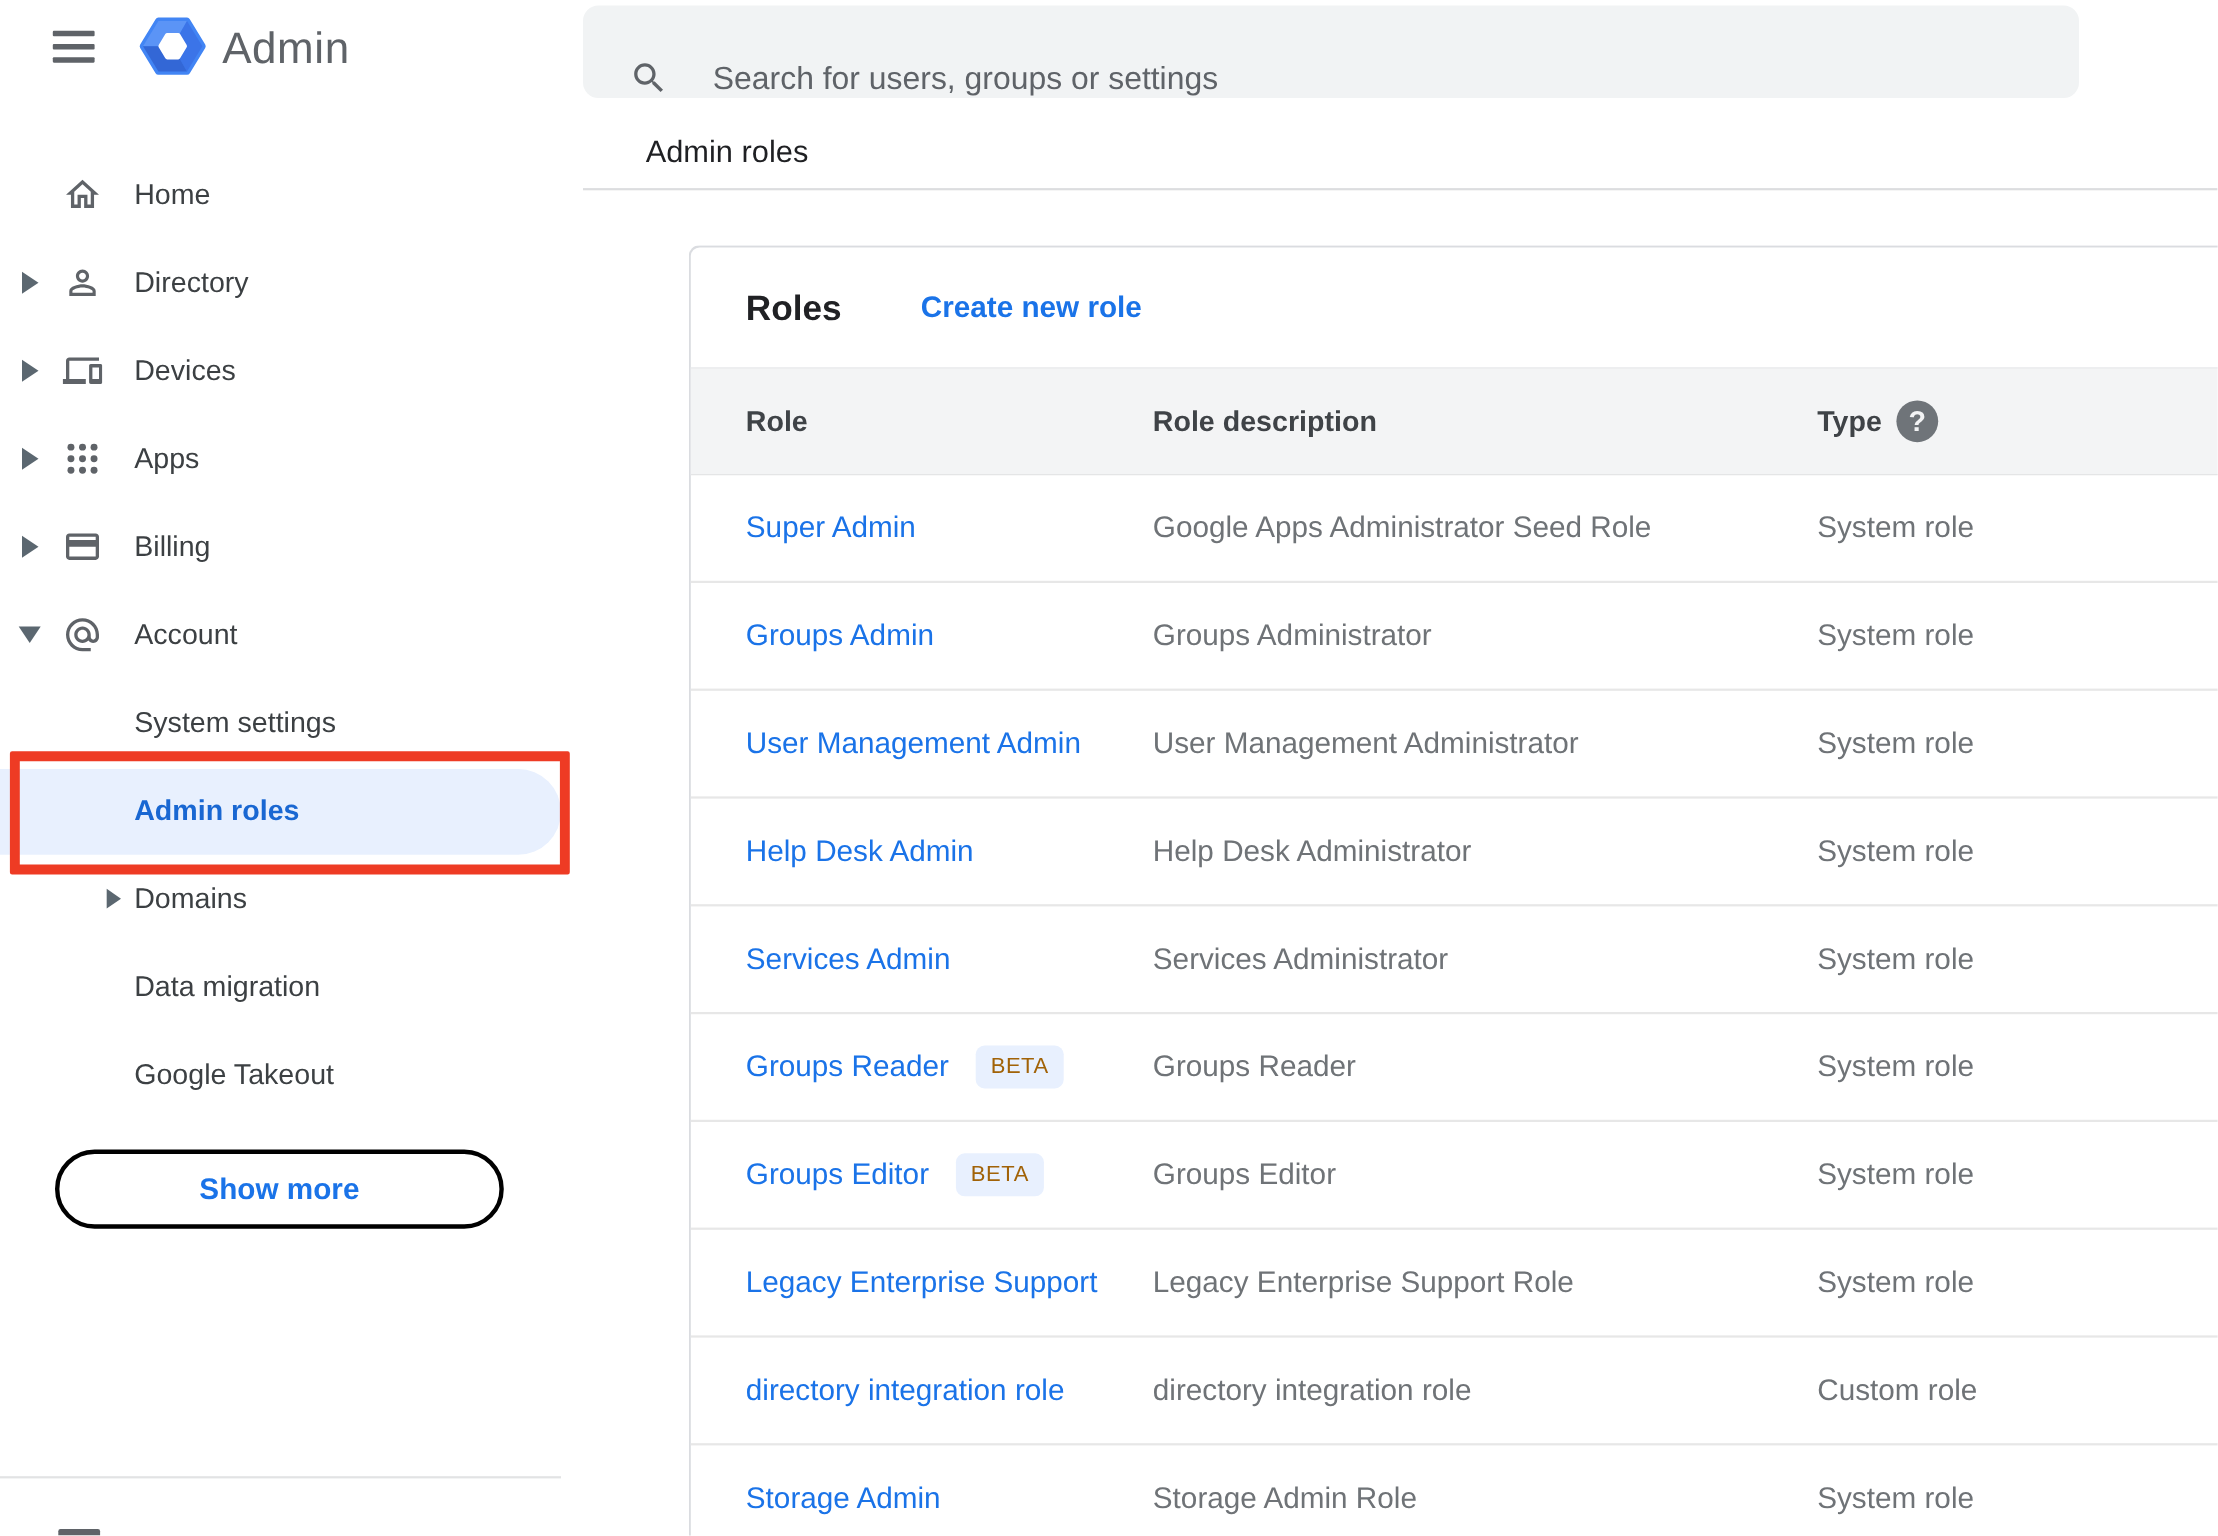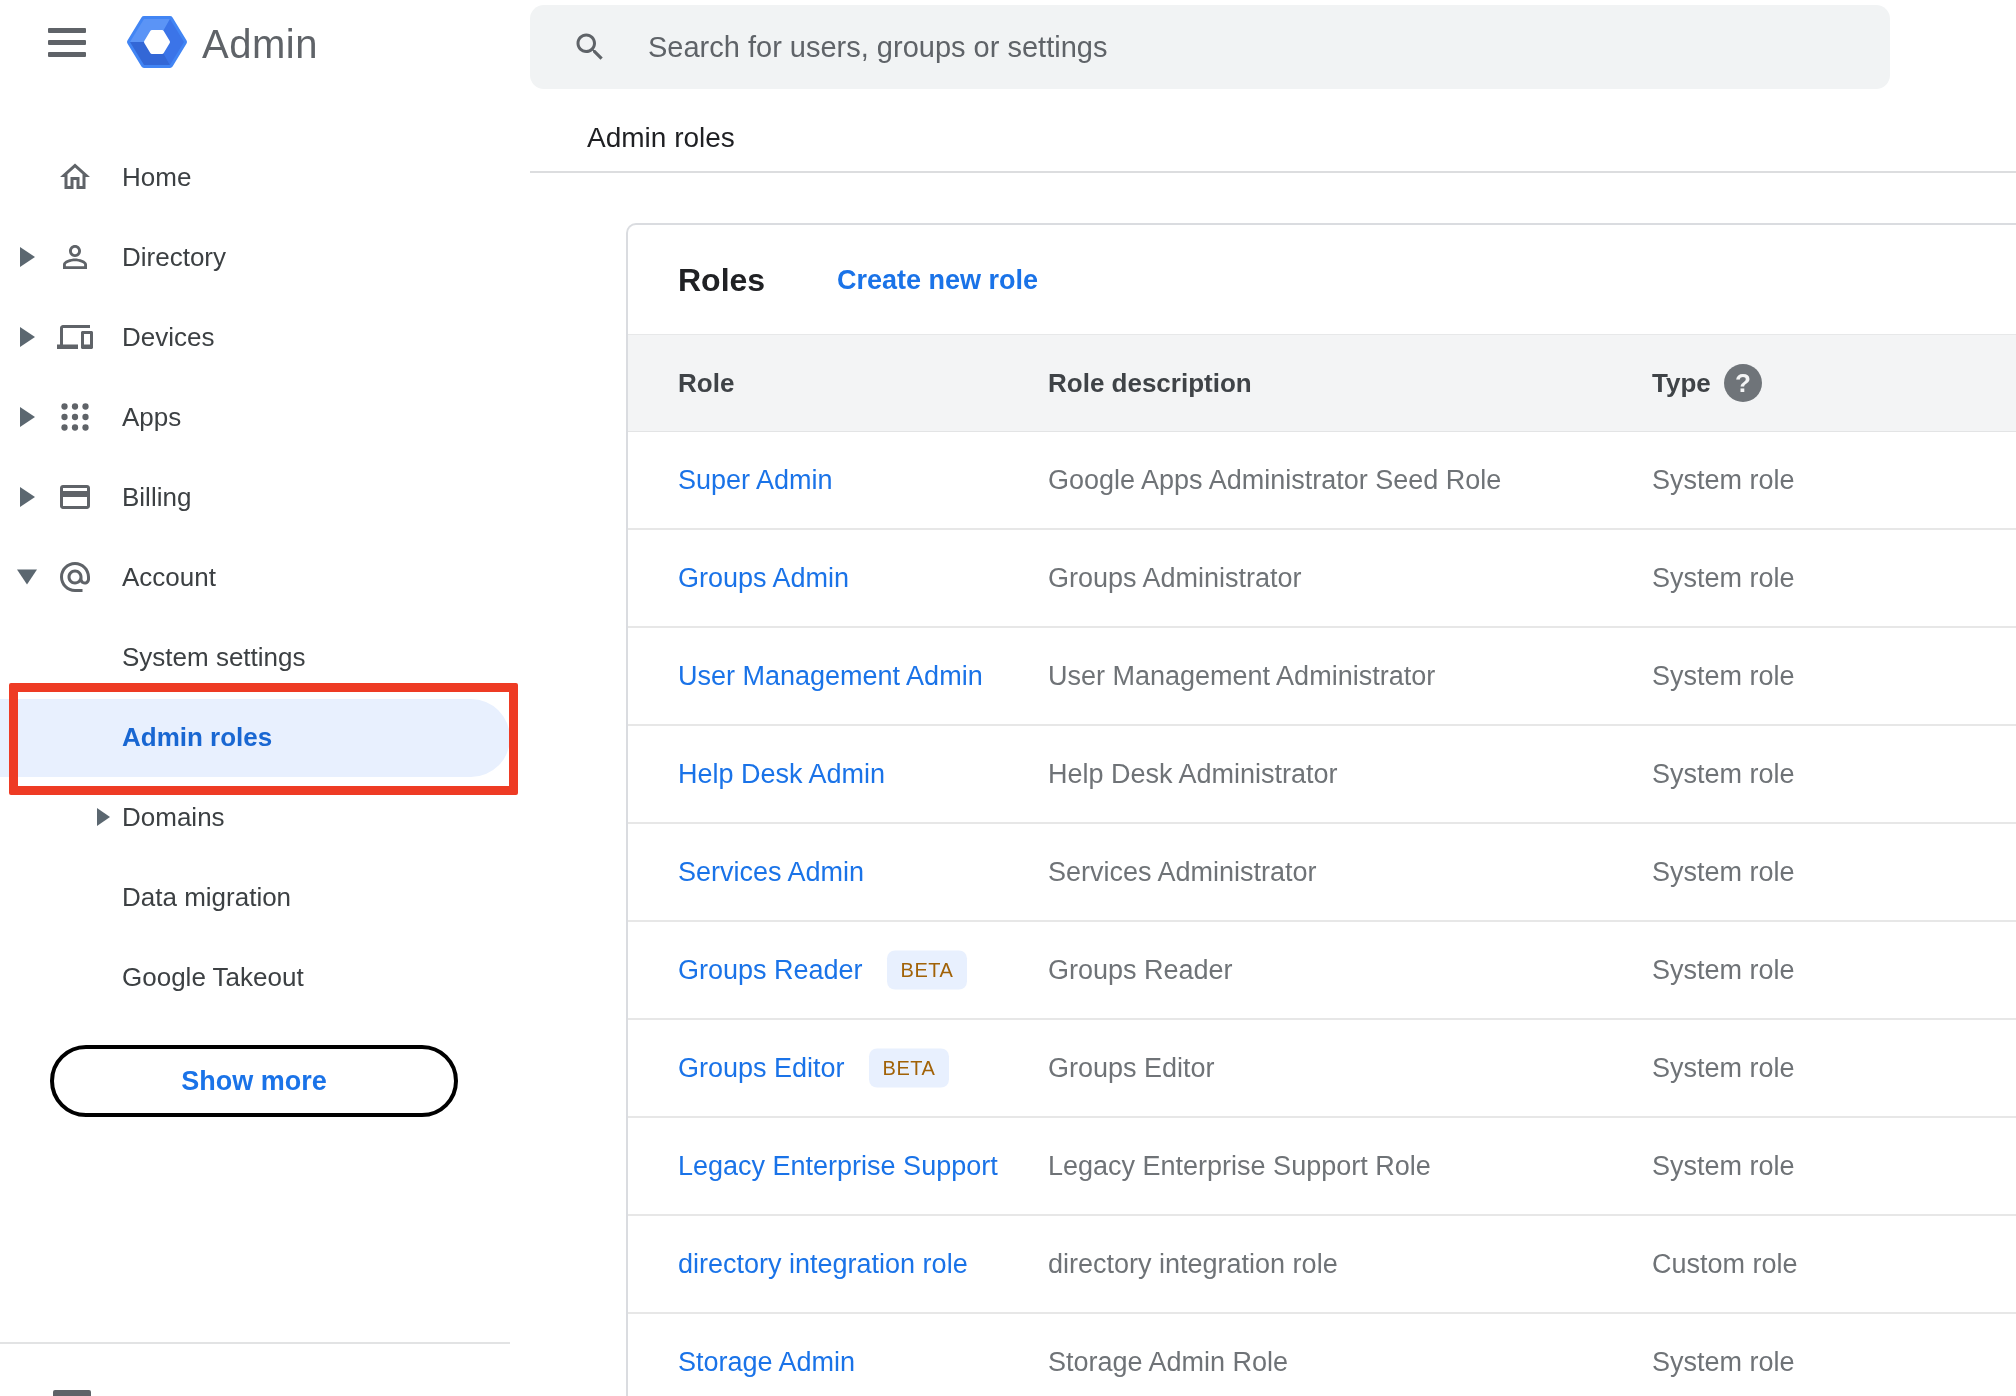--- a/index.html
+++ b/index.html
@@ -15,21 +15,21 @@
   .hamburger span:nth-child(1){ top:2px; }
   .hamburger span:nth-child(2){ top:14px; }
   .hamburger span:nth-child(3){ top:26px; }
 
   .logo { position:absolute; left:126px; top:12px; display:flex; align-items:center; gap:14px; }
   .logo-text { font-size:40px; color:#5f6368; letter-spacing:0.5px; }
 
   
   .searchbar {
     position:absolute; left:530px; top:5px; width:1360px; height:84px;
-    background:#f1f3f4; border-radius:14px; display:flex; align-items:center;
+    background:#f1f3f4; border-radius:14px; display:flex; align-items:flex-end;
   }
   .search-icon { margin-left:42px; width:36px; height:36px; flex:0 0 auto; }
   .search-placeholder { margin-left:40px; font-size:29px; color:#5f6368; }
 
   
   .breadcrumb { position:absolute; left:587px; top:122px; font-size:28px; color:#1f2023; }
   .top-divider { position:absolute; left:530px; top:171px; width:1486px; height:2px; background:#dcdddf; }
 
   
   #sidebar-items { position:absolute; left:0; top:137px; width:518px; }

